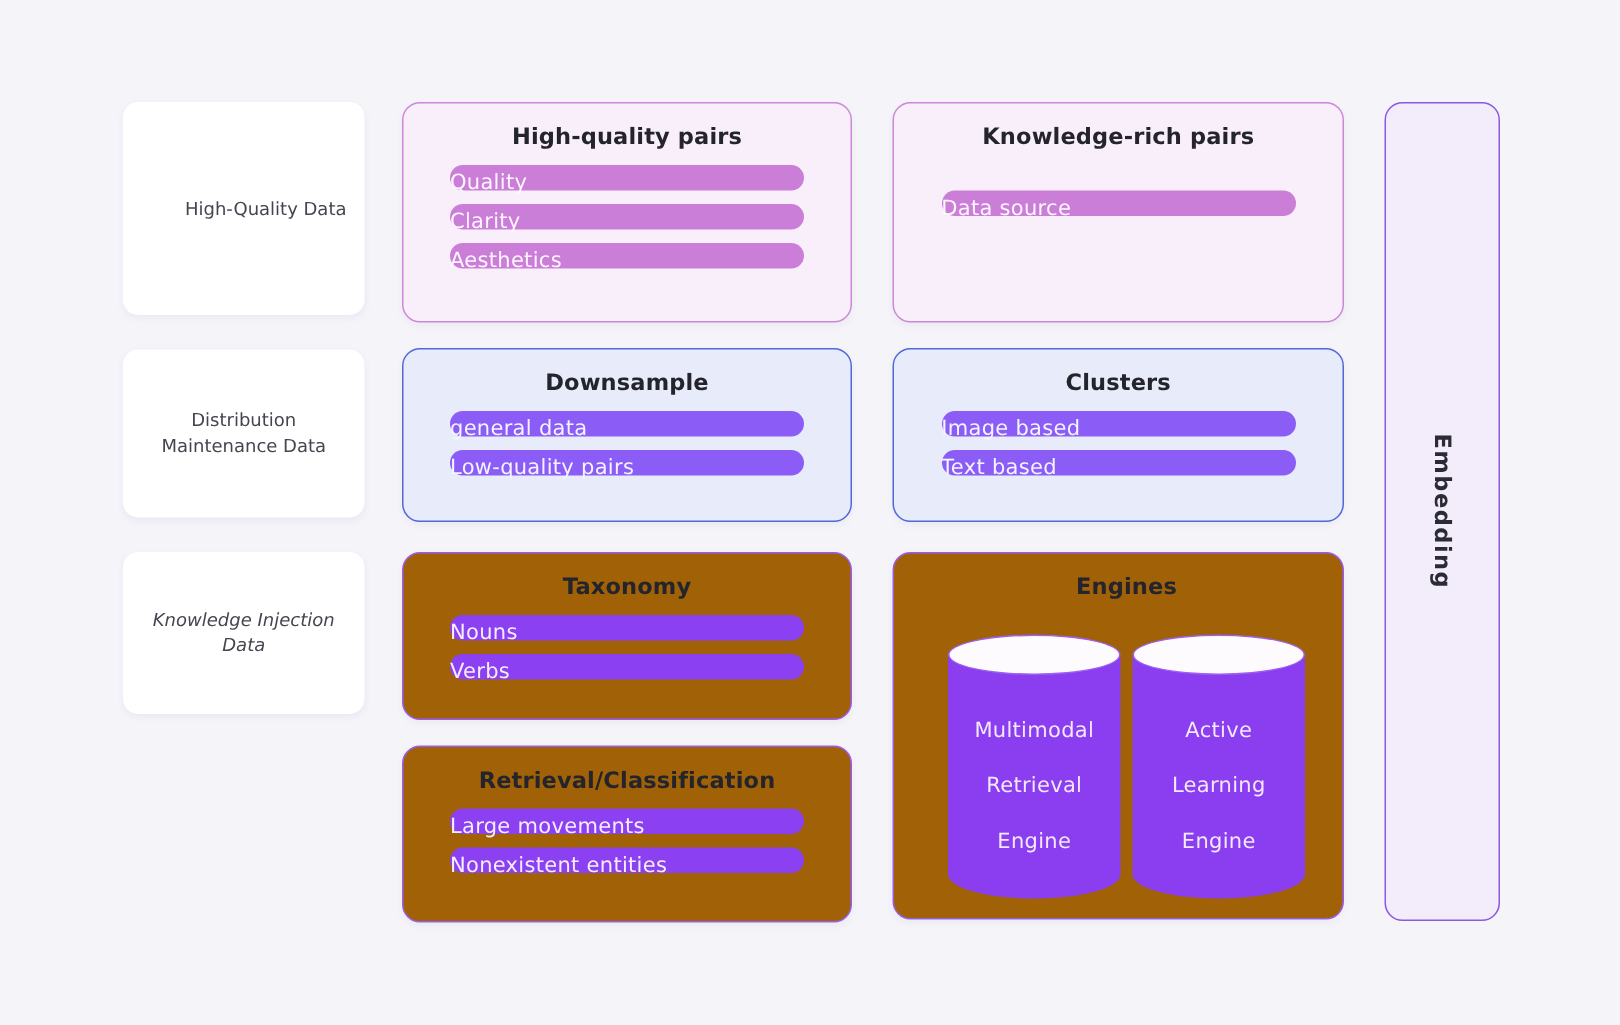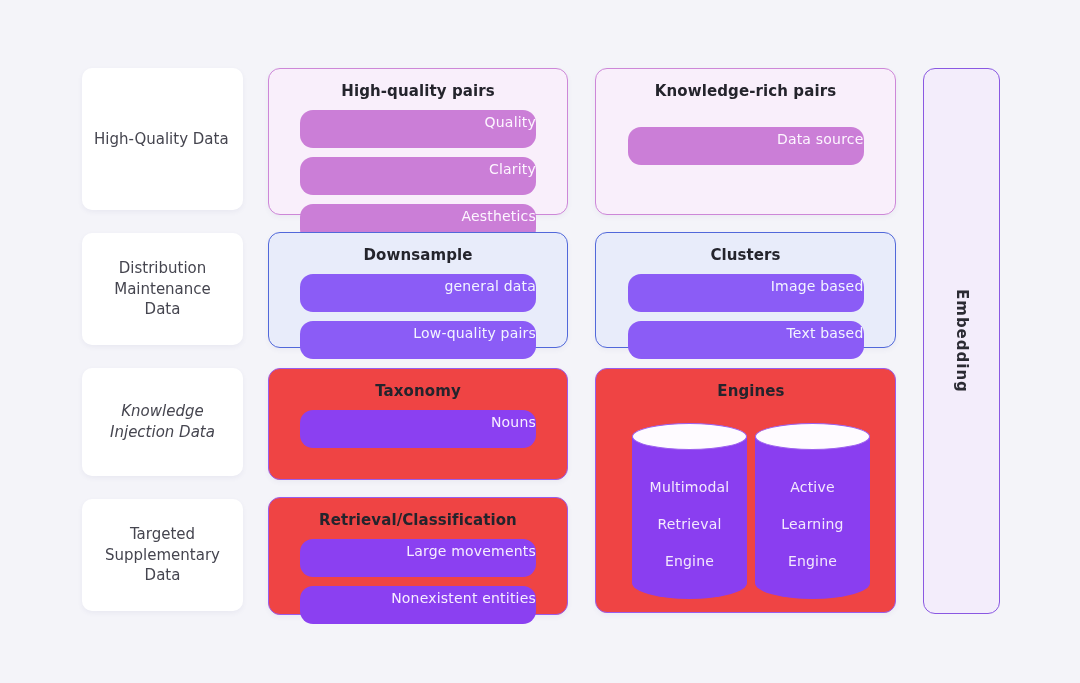--- a/index.html
+++ b/index.html
@@ -17,24 +17,24 @@
   
   .card {
     position: absolute;
     left: 82px;
     width: 161px;
     background: #ffffff;
     border-radius: 10px;
     box-shadow: 0 2px 5px rgba(90, 80, 140, 0.07);
     display: flex;
     align-items: center;
-    justify-content: flex-start;
+    justify-content: flex-end;
     text-align: center;
     color: #45454f;
-    font-size: 15px;
+    font-size: 12px;
     font-weight: 500;
     line-height: 1.38;
     padding: 0 12px;
   }
   .card1 { top: 68px;  height: 142px; }
   .card2 { top: 233px; height: 112px; }
   .card3 { top: 368px; height: 108px; font-style: italic; }
   .card4 { top: 499px; height: 112px; }
 
   
@@ -50,36 +50,36 @@
   }
   .group .title {
     font-size: 15px;
     font-weight: 600;
     color: #24242c;
     margin-bottom: 10px;
     letter-spacing: 0.1px;
   }
   .pill {
     width: 236px;
-    height: 38px;
+    height: 17px;
     border-radius: 13px;
     color: #fdf6ff;
     font-size: 14px;
     font-weight: 500;
     line-height: 25px;
-    text-align: right;
+    text-align: left;
     margin-bottom: 9px;
     letter-spacing: 0.2px;
   }
 
   .theme-pink   { background: #f9effb; border-color: #cd87d8; }
   .theme-pink   .pill { background: #cb7ed7; }
   .theme-blue   { background: #e8ecfa; border-color: #5168da; }
   .theme-blue   .pill { background: #8b5cf6; color: #f2f4ff; }
-  .theme-purple { background: #ef4444; border-color: #9a5ceb; }
+  .theme-purple { background: #a16207; border-color: #9a5ceb; }
   .theme-purple .pill { background: #8b40f1; color: #f6edff; }
 
   .g1 { left: 268px; top: 68px;  width: 300px; height: 147px; }
   .g2 { left: 595px; top: 68px;  width: 301px; height: 147px; }
   .g3 { left: 268px; top: 232px; width: 300px; height: 116px; }
   .g4 { left: 595px; top: 232px; width: 301px; height: 116px; }
   .g5 { left: 268px; top: 368px; width: 300px; height: 112px; }
   .g6 { left: 595px; top: 368px; width: 301px; height: 245px; padding-left: 11px; }
   .g7 { left: 268px; top: 497px; width: 300px; height: 118px; }
 
@@ -151,23 +151,20 @@
 
   <div class="card card1">
     <span>High-Quality Data</span>
   </div>
   <div class="card card2">
     <span>Distribution Maintenance Data</span>
   </div>
   <div class="card card3">
     <span>Knowledge Injection Data</span>
   </div>
-  <div class="card card4">
-    <span>Targeted Supplementary Data</span>
-  </div>
 
   <div class="group theme-pink g1">
     <div class="title">High-quality pairs</div>
     <div class="pills">
       <div class="pill">Quality</div>
       <div class="pill">Clarity</div>
       <div class="pill">Aesthetics</div>
     </div>
   </div>
 
@@ -191,20 +188,21 @@
     <div class="pills">
       <div class="pill">Image based</div>
       <div class="pill">Text based</div>
     </div>
   </div>
 
   <div class="group theme-purple g5">
     <div class="title">Taxonomy</div>
     <div class="pills">
       <div class="pill">Nouns</div>
+      <div class="pill">Verbs</div>
     </div>
   </div>
 
   <div class="group theme-purple g6">
     <div class="title">Engines</div>
     <div class="cyl-row">
       <div class="cylinder">
         <div class="cyl-body"></div>
         <div class="cyl-top"></div>
         <div class="cyl-text">

